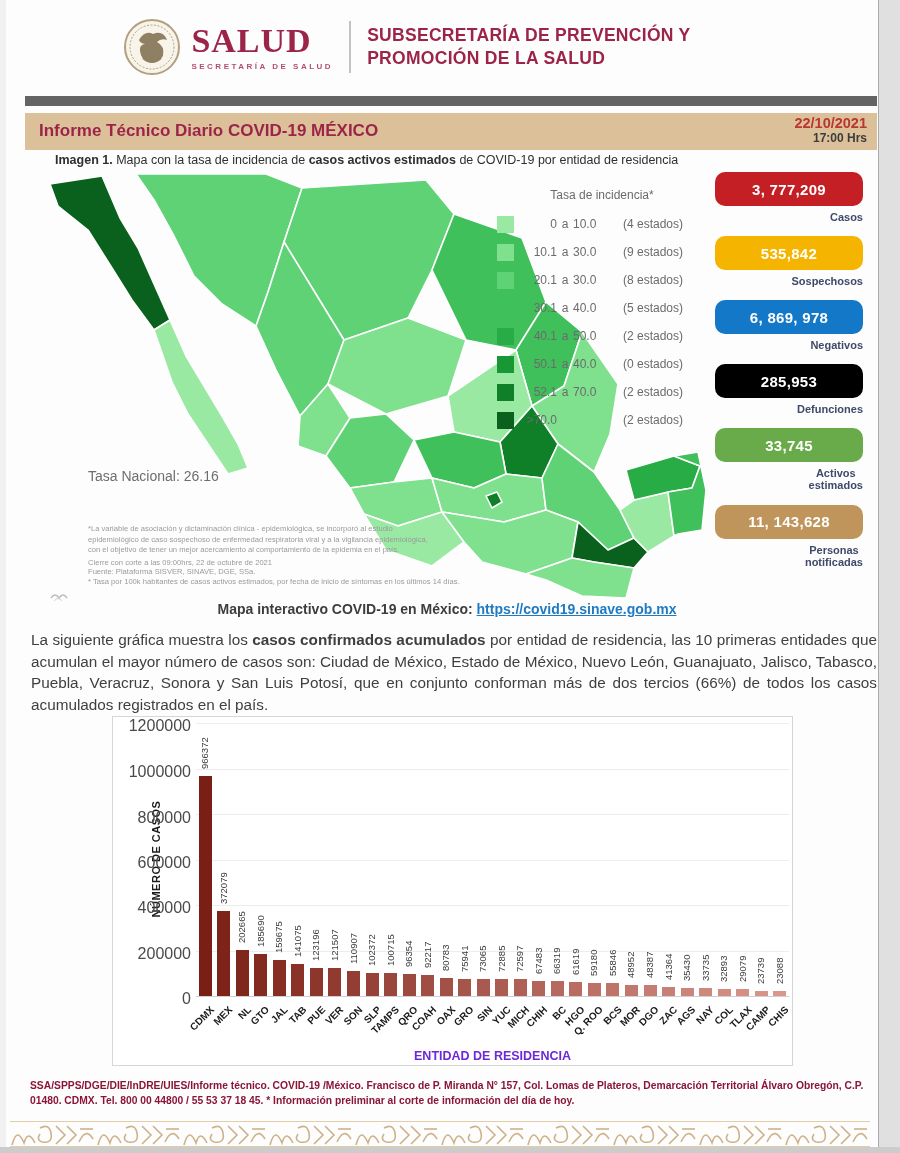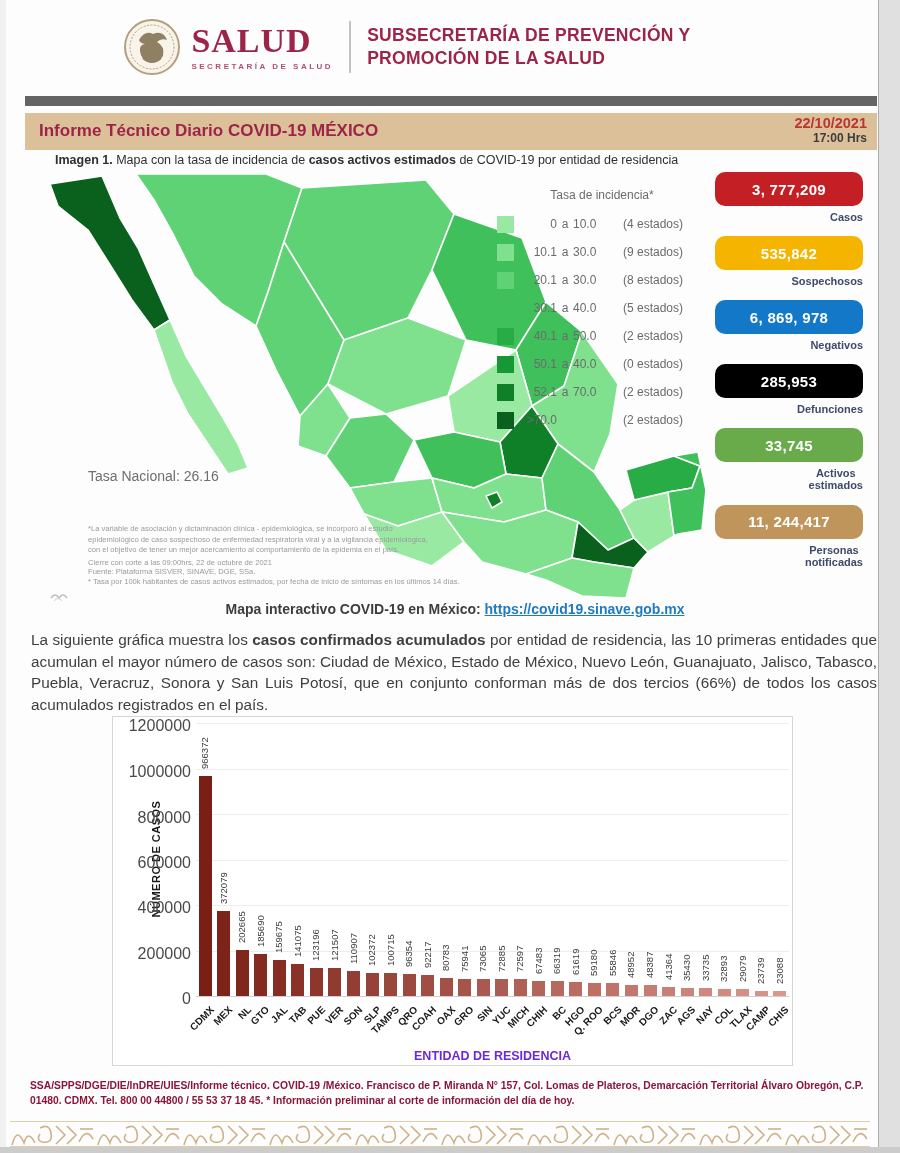--- a/index.html
+++ b/index.html
@@ -45,21 +45,21 @@
   .stat-badge { width:148px; height:34px; border-radius:10px; color:#fff; font-weight:bold; font-size:15px; display:flex; align-items:center; justify-content:center; letter-spacing:.3px; }
   .stat-label { margin-top:5px; font-size:11px; font-weight:bold; color:#3f4a68; text-align:center; line-height:1.1; }
 
   .national-rate { position:absolute; left:88px; top:468px; font-size:14px; color:#6e6e6e; }
   .footnote1 { position:absolute; left:88px; top:524px; width:340px; font-size:7.6px; color:#9a9a9a; line-height:1.4; }
   .footnote2 { position:absolute; left:88px; top:558px; font-size:7.6px; color:#9a9a9a; }
   .footnote3 { position:absolute; left:88px; top:567px; font-size:7.6px; color:#9a9a9a; }
   .footnote4 { position:absolute; left:88px; top:577px; width:620px; font-size:7.6px; color:#9a9a9a; }
   .wave-icon { position:absolute; left:50px; top:590px; }
 
-  .map-link { position:absolute; top:601px; left:16px; width:878px; text-align:center; font-size:14px; font-weight:bold; color:#3d3d3d; }
+  .map-link { position:absolute; top:601px; left:8px; width:878px; text-align:center; font-size:14px; font-weight:bold; color:#3d3d3d; }
   .map-link a { color:#1f7ac4; }
 
   .paragraph { position:absolute; top:629px; left:31px; width:846px; font-size:15.3px; color:#3f3f3f; line-height:1.42; text-align:justify; }
 
   
   .chart { position:absolute; left:112px; top:716px; width:681px; height:350px; border:1px solid #d6d6d6; background:#fff; }
   .ylabel { position:absolute; left:-42px; top:136px; width:170px; text-align:center; font-size:11px; font-weight:bold; color:#1a1a1a; letter-spacing:.5px; transform:rotate(-90deg); }
   .xlabel { position:absolute; left:83px; top:332px; width:593px; text-align:center; font-size:12.5px; font-weight:bold; color:#6d28d9; }
   .ytick { position:absolute; right:601px; width:70px; text-align:right; font-size:16px; color:#4a4a4a; }
   .gridline { position:absolute; left:83px; width:593px; height:1px; background:#ededed; }
@@ -220,21 +220,21 @@
       </div>
       <div class="stat-group">
         <div class="stat-badge" style="background: rgb(0, 0, 0);">285,953</div>
         <div class="stat-label">Defunciones</div>
       </div>
       <div class="stat-group">
         <div class="stat-badge" style="background: rgb(105, 170, 74);">33,745</div>
         <div class="stat-label">Activos<br>estimados</div>
       </div>
       <div class="stat-group">
-        <div class="stat-badge" style="background: rgb(192, 149, 92);">11, 244,417</div>
+        <div class="stat-badge" style="background: rgb(192, 149, 92);">11, 143,628</div>
         <div class="stat-label">Personas<br>notificadas</div>
       </div>
     </div>
 
   <div class="national-rate">Tasa Nacional: 26.16</div>
   <div class="footnote1">*La variable de asociación y dictaminación clínica - epidemiológica, se incorporó al estudio epidemiológico de caso sospechoso de enfermedad respiratoria viral y a la vigilancia epidemiológica, con el objetivo de tener un mejor acercamiento al comportamiento de la epidemia en el país.</div>
   <div class="footnote2">Cierre con corte a las 09:00hrs, 22 de octubre de 2021</div>
   <div class="footnote3">Fuente: Plataforma SISVER, SINAVE, DGE, SSa.</div>
   <div class="footnote4">* Tasa por 100k habitantes de casos activos estimados, por fecha de inicio de síntomas en los últimos 14 días.</div>
   <svg class="wave-icon" width="30" height="12" viewBox="0 0 30 12">

